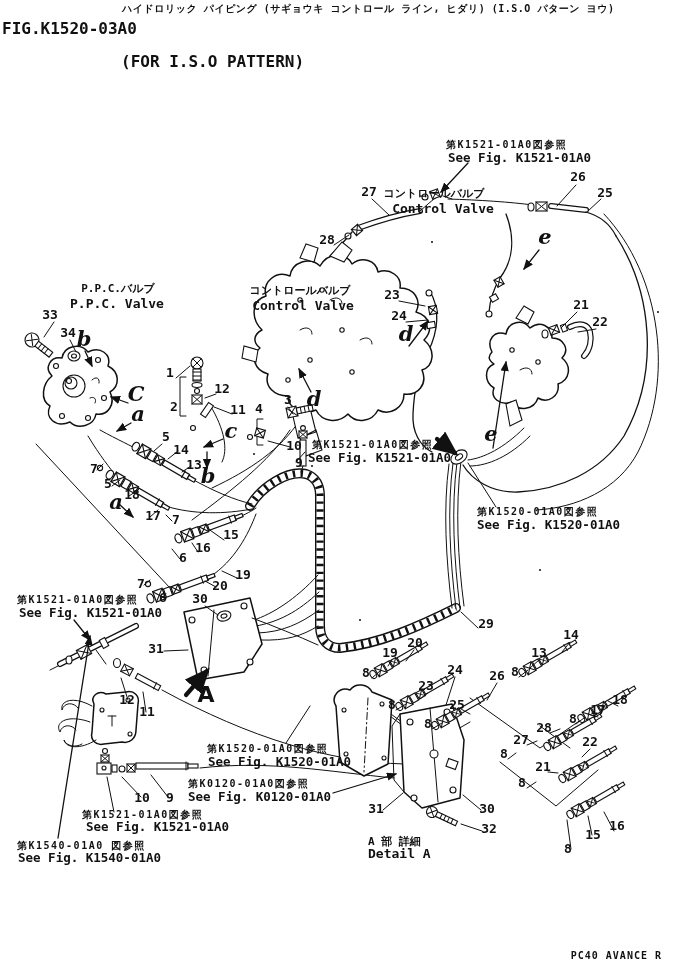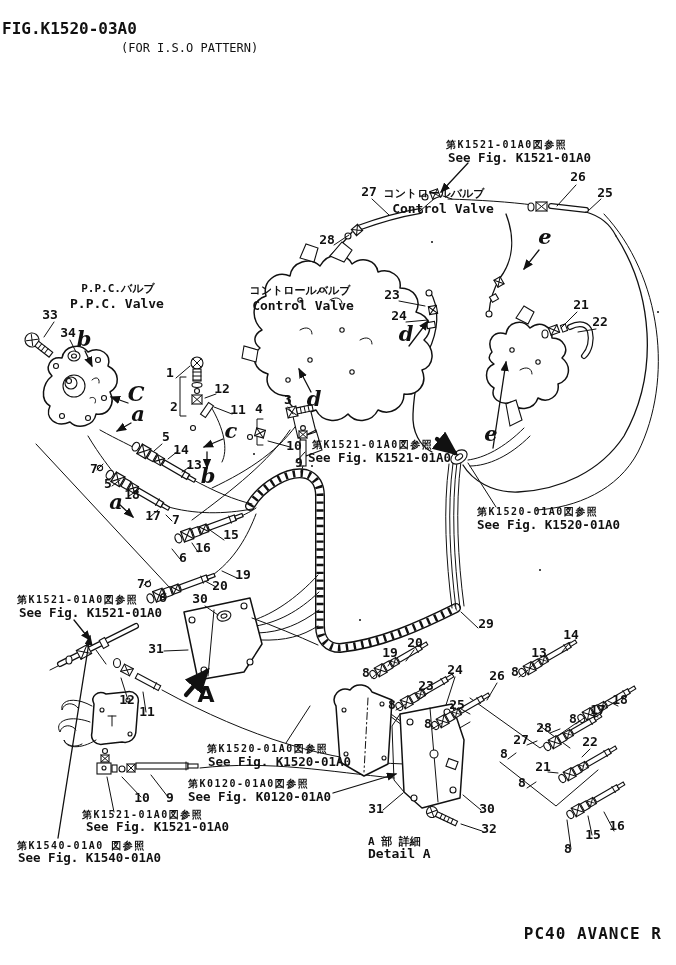--- a/index.html
+++ b/index.html
@@ -2,22 +2,22 @@
 <html><head>
 <meta charset="utf-8">
 <style>
   html,body{margin:0;padding:0;background:#e8e8e8}
   .page{position:relative;width:676px;height:965px;background:#fff;overflow:hidden;
         font-family:"DejaVu Sans Mono",monospace;color:#111}
   .abs{position:absolute;white-space:pre}
   .t-jp{left:122px;top:2px;font-size:10px;font-weight:bold;letter-spacing:.5px}
   .t-fig{left:2px;top:19px;font-size:16px;font-weight:bold}
   .t-en{left:121px;top:19px;font-size:12px;font-weight:bold}
-  .t-sub{left:121px;top:41px;font-size:12px;font-weight:normal}
-  .footer{right:14px;bottom:22px;font-size:16px;font-weight:bold;letter-spacing:1px}
+  .t-sub{left:121px;top:52px;font-size:16px;font-weight:bold}
+  .footer{right:14px;bottom:4px;font-size:10px;font-weight:bold;letter-spacing:1px}
   svg{position:absolute;left:0;top:0}
   .ln{fill:none;stroke:#111;stroke-width:1.3;stroke-linecap:round;stroke-linejoin:round}
   .lnt{stroke-width:1}
   .blob{fill:#fff;stroke:#111;stroke-width:1.5;stroke-linejoin:round}
   .part{fill:#fff;stroke:#111;stroke-width:1.1}
   .hoseO{fill:none;stroke:#111;stroke-width:10;stroke-linecap:round}
   .hoseW{fill:none;stroke:#fff;stroke-width:7.2;stroke-linecap:round}
   .hoseB{fill:none;stroke:#111;stroke-width:7.2;stroke-dasharray:2.4 5.4}
   .tubeO{fill:none;stroke:#111;stroke-width:6;stroke-linecap:round}
   .tubeW{fill:none;stroke:#fff;stroke-width:3.6;stroke-linecap:round}
@@ -28,20 +28,21 @@
   .bigA{font:bold 22px "DejaVu Sans",sans-serif}
   .jp{font:bold 10px "DejaVu Sans Mono",monospace;letter-spacing:1.5px}
   .en{font:bold 12.5px "DejaVu Sans Mono",monospace}
   .cl-jp{font:bold 11px "DejaVu Sans Mono",monospace}
   .cl-en{font:bold 13px "DejaVu Sans Mono",monospace}
 </style>
 </head>
 <body>
 
 <div class="page">
+  <div class="abs t-jp">ハイドロリック パイピング (サギョウキ コントロール ライン, ヒダリ) (I.S.O パターン ヨウ)</div>
   <div class="abs t-fig">FIG.K1520-03A0</div>
   <div class="abs t-sub">(FOR I.S.O PATTERN)</div>
   <div class="abs footer">PC40 AVANCE R</div>
 
   <svg width="676" height="965" viewBox="0 0 676 965">
     <defs>
       <marker id="ah" markerWidth="9" markerHeight="8" refX="7" refY="3.2" orient="auto">
         <path d="M0,0 L8,3.2 L0,6.4 Z" fill="#111"></path>
       </marker>
       <marker id="ahB" markerWidth="7" markerHeight="7" refX="5" refY="2.6" orient="auto">

